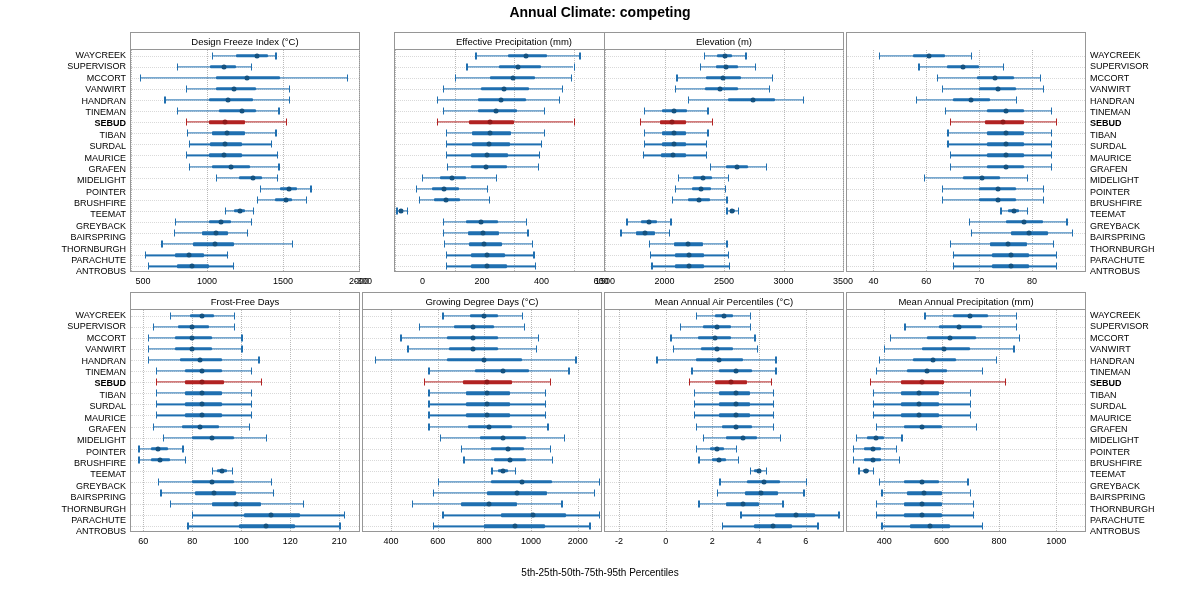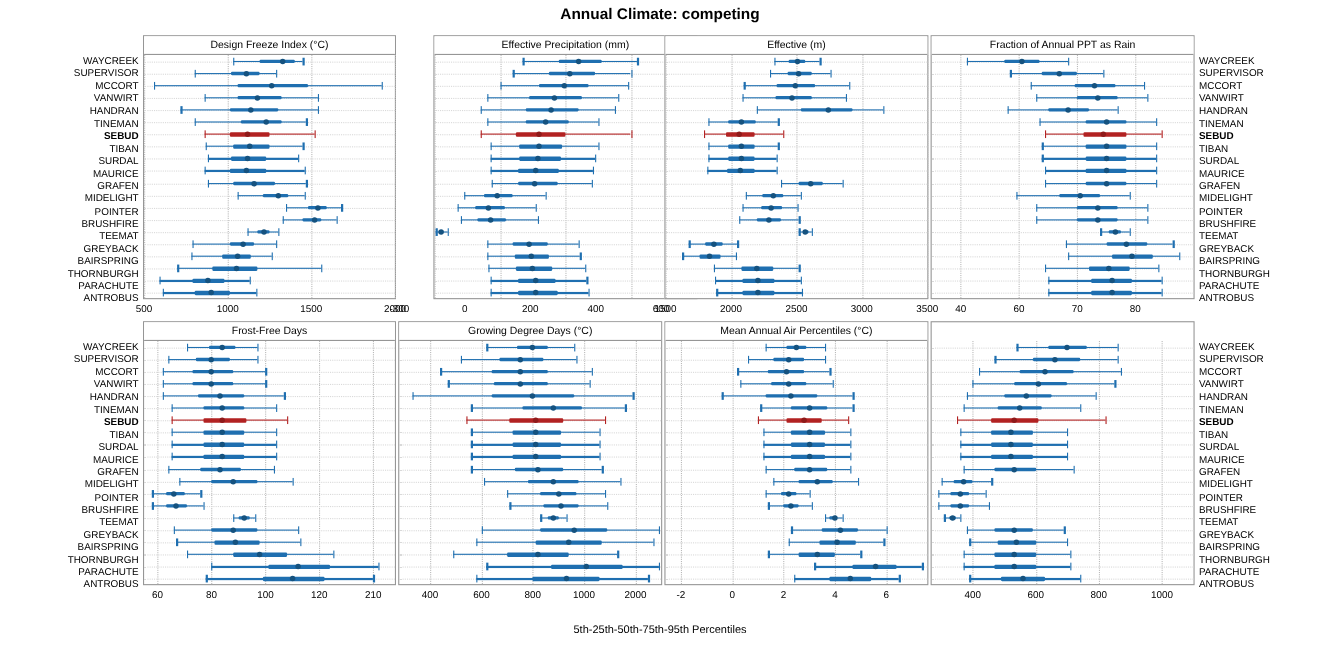--- a/index.html
+++ b/index.html
@@ -238,21 +238,21 @@
         <div class="series" style="top: 210.75px;">
           <div class="wk" style="left: 16.72px; width: 85.12px; background: rgb(31, 111, 176);"></div>
           <div class="cap" style="left: 16.72px; background: rgb(31, 111, 176);"></div>
           <div class="cap" style="left: 101.84px; background: rgb(31, 111, 176);"></div>
           <div class="th" style="left: 45.6px; width: 31.92px; background: rgb(31, 111, 176);"></div>
           <div class="dot" style="left: 60.8px; background: rgb(21, 82, 127);"></div>
         </div>
       </div>
     </div>
     <div class="axis" style="left: 131px; top: 276px; width: 228px; height: 14px;">
-      <span class="tick" style="left: 0px;">500</span>
+      <span class="tick" style="left: 12px;">500</span>
       <span class="tick" style="left: 76px;">1000</span>
       <span class="tick" style="left: 152px;">1500</span>
       <span class="tick" style="left: 228px;">2000</span>
     </div>
     <div class="panel" style="left: 362px; top: 32px; width: 240px; height: 240px; margin-left: 32px;">
       <div class="phead">Effective Precipitation (mm)</div>
       <div class="plot">
         <div class="grid" style="left: 0px;"></div>
         <div class="grid" style="left: 59.5px;"></div>
         <div class="grid" style="left: 119px;"></div>
@@ -421,21 +421,21 @@
       </div>
     </div>
     <div class="axis" style="left: 363px; top: 276px; width: 238px; height: 14px;">
       <span class="tick" style="left: 0px;">-300</span>
       <span class="tick" style="left: 59.5px;">0</span>
       <span class="tick" style="left: 119px;">200</span>
       <span class="tick" style="left: 178.5px;">400</span>
       <span class="tick" style="left: 238px;">600</span>
     </div>
     <div class="panel" style="left: 604px; top: 32px; width: 240px; height: 240px;">
-      <div class="phead">Effective (m)</div>
+      <div class="phead">Elevation (m)</div>
       <div class="plot">
         <div class="grid" style="left: 0px;"></div>
         <div class="grid" style="left: 59.5px;"></div>
         <div class="grid" style="left: 119px;"></div>
         <div class="grid" style="left: 178.5px;"></div>
         <div class="grid" style="left: 238px;"></div>
         <div class="hgrid" style="top: 5.55px;"></div>
         <div class="series" style="top: -0.15px;">
           <div class="wk" style="left: 98.77px; width: 41.65px; background: rgb(31, 111, 176);"></div>
           <div class="cap" style="left: 98.77px; background: rgb(31, 111, 176);"></div>
@@ -598,21 +598,20 @@
       </div>
     </div>
     <div class="axis" style="left: 605px; top: 276px; width: 238px; height: 14px;">
       <span class="tick" style="left: 0px;">1500</span>
       <span class="tick" style="left: 59.5px;">2000</span>
       <span class="tick" style="left: 119px;">2500</span>
       <span class="tick" style="left: 178.5px;">3000</span>
       <span class="tick" style="left: 238px;">3500</span>
     </div>
     <div class="panel" style="left: 846px; top: 32px; width: 240px; height: 240px;">
-      <div class="phead">Fraction of Annual PPT as Rain</div>
       <div class="plot">
         <div class="grid" style="left: 26.4444px;"></div>
         <div class="grid" style="left: 79.3333px;"></div>
         <div class="grid" style="left: 132.222px;"></div>
         <div class="grid" style="left: 185.111px;"></div>
         <div class="hgrid" style="top: 5.55px;"></div>
         <div class="series" style="top: -0.15px;">
           <div class="wk" style="left: 31.7333px; width: 92.5556px; background: rgb(31, 111, 176);"></div>
           <div class="cap" style="left: 31.7333px; background: rgb(31, 111, 176);"></div>
           <div class="cap" style="left: 124.289px; background: rgb(31, 111, 176);"></div>
@@ -1348,20 +1347,21 @@
       </div>
     </div>
     <div class="axis" style="left: 605px; top: 536px; width: 238px; height: 14px;">
       <span class="tick" style="left: 14px;">-2</span>
       <span class="tick" style="left: 60.6667px;">0</span>
       <span class="tick" style="left: 107.333px;">2</span>
       <span class="tick" style="left: 154px;">4</span>
       <span class="tick" style="left: 200.667px;">6</span>
     </div>
     <div class="panel" style="left: 846px; top: 292px; width: 240px; height: 240px;">
+      <div class="phead">Mean Annual Precipitation (mm)</div>
       <div class="plot">
         <div class="grid" style="left: 37.2771px;"></div>
         <div class="grid" style="left: 94.6265px;"></div>
         <div class="grid" style="left: 151.976px;"></div>
         <div class="grid" style="left: 209.325px;"></div>
         <div class="hgrid" style="top: 5.55px;"></div>
         <div class="series" style="top: -0.15px;">
           <div class="wk" style="left: 77.4217px; width: 91.759px; background: rgb(31, 111, 176);"></div>
           <div class="cap" style="left: 77.4217px; background: rgb(31, 111, 176);"></div>
           <div class="cap" style="left: 169.181px; background: rgb(31, 111, 176);"></div>

